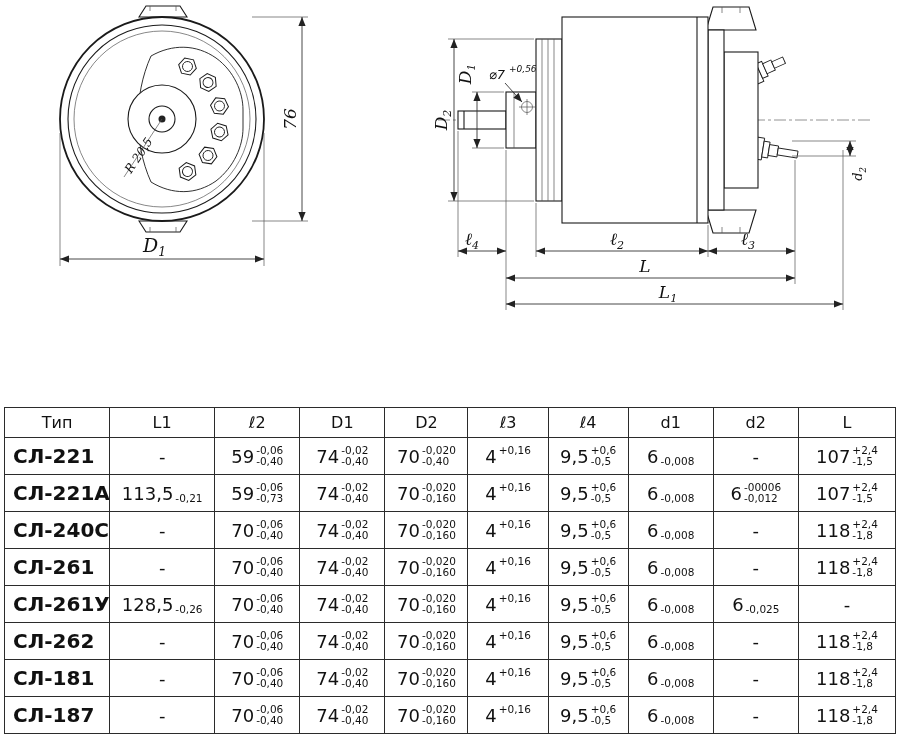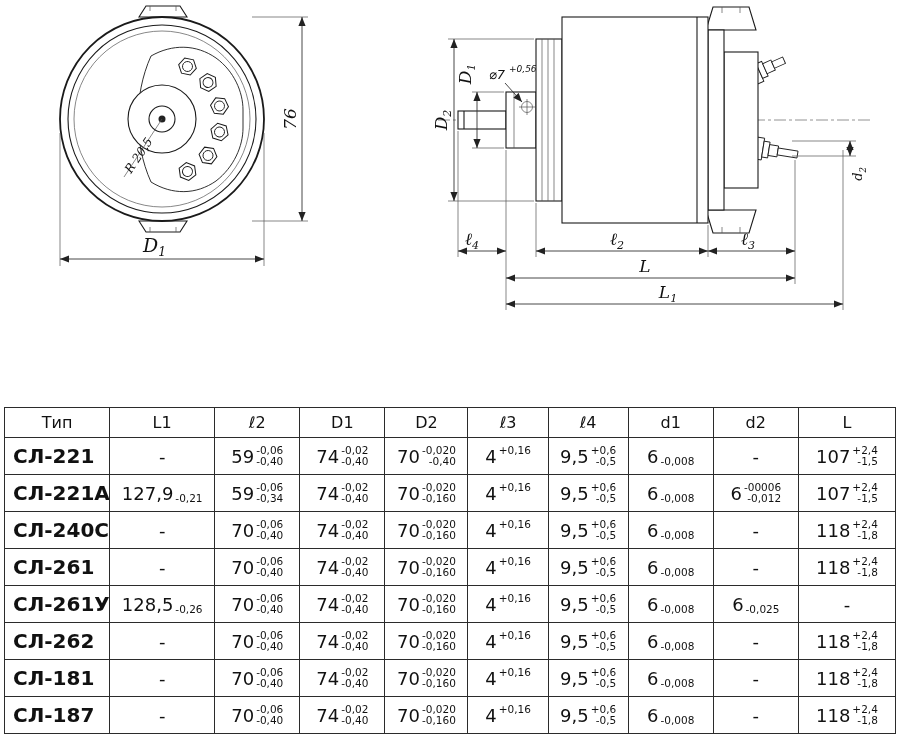--- a/index.html
+++ b/index.html
@@ -24,21 +24,21 @@
               border:1.5px solid #2b2b2b;}
   .spec-table th,.spec-table td{border:1px solid #2b2b2b;text-align:center;padding:0 2px;
               overflow:hidden;white-space:nowrap;vertical-align:middle;}
   .spec-table thead tr{height:30px;}
   .spec-table thead th{font-weight:400;font-size:16px;}
   .spec-table tbody tr{height:37px;}
   td.type{font-weight:700;text-align:left;padding-left:8px;font-size:20px;}
   .cw{display:inline-flex;align-items:center;justify-content:center;}
   .val{font-size:18px;}
   .tol{display:inline-flex;flex-direction:column;margin-left:2px;font-size:10.5px;
-       line-height:11.5px;text-align:left;align-items:flex-end;}
+       line-height:11.5px;text-align:left;}
   .tol span{height:11.5px;}
 </style>
 </head>
 <body>
 
 <div class="page">
 
   <svg width="900" height="398" viewBox="0 0 900 398">
     <defs>
       <marker id="arr" viewBox="0 0 10 8" refX="10" refY="4" markerWidth="11" markerHeight="8" orient="auto-start-reverse">
@@ -261,31 +261,31 @@
               <span class="val">107</span>
               <span class="tol">
                 <span>+2,4</span>
                 <span>-1,5</span>
               </span>
             </span></td>
         </tr>
         <tr>
           <td class="type">СЛ-221А</td>
           <td><span class="cw">
-              <span class="val">127,9</span>
+              <span class="val">113,5</span>
               <span class="tol">
                 <span></span>
                 <span>-0,21</span>
               </span>
             </span></td>
           <td><span class="cw">
               <span class="val">59</span>
               <span class="tol">
                 <span>-0,06</span>
-                <span>-0,34</span>
+                <span>-0,73</span>
               </span>
             </span></td>
           <td><span class="cw">
               <span class="val">74</span>
               <span class="tol">
                 <span>-0,02</span>
                 <span>-0,40</span>
               </span>
             </span></td>
           <td><span class="cw">

